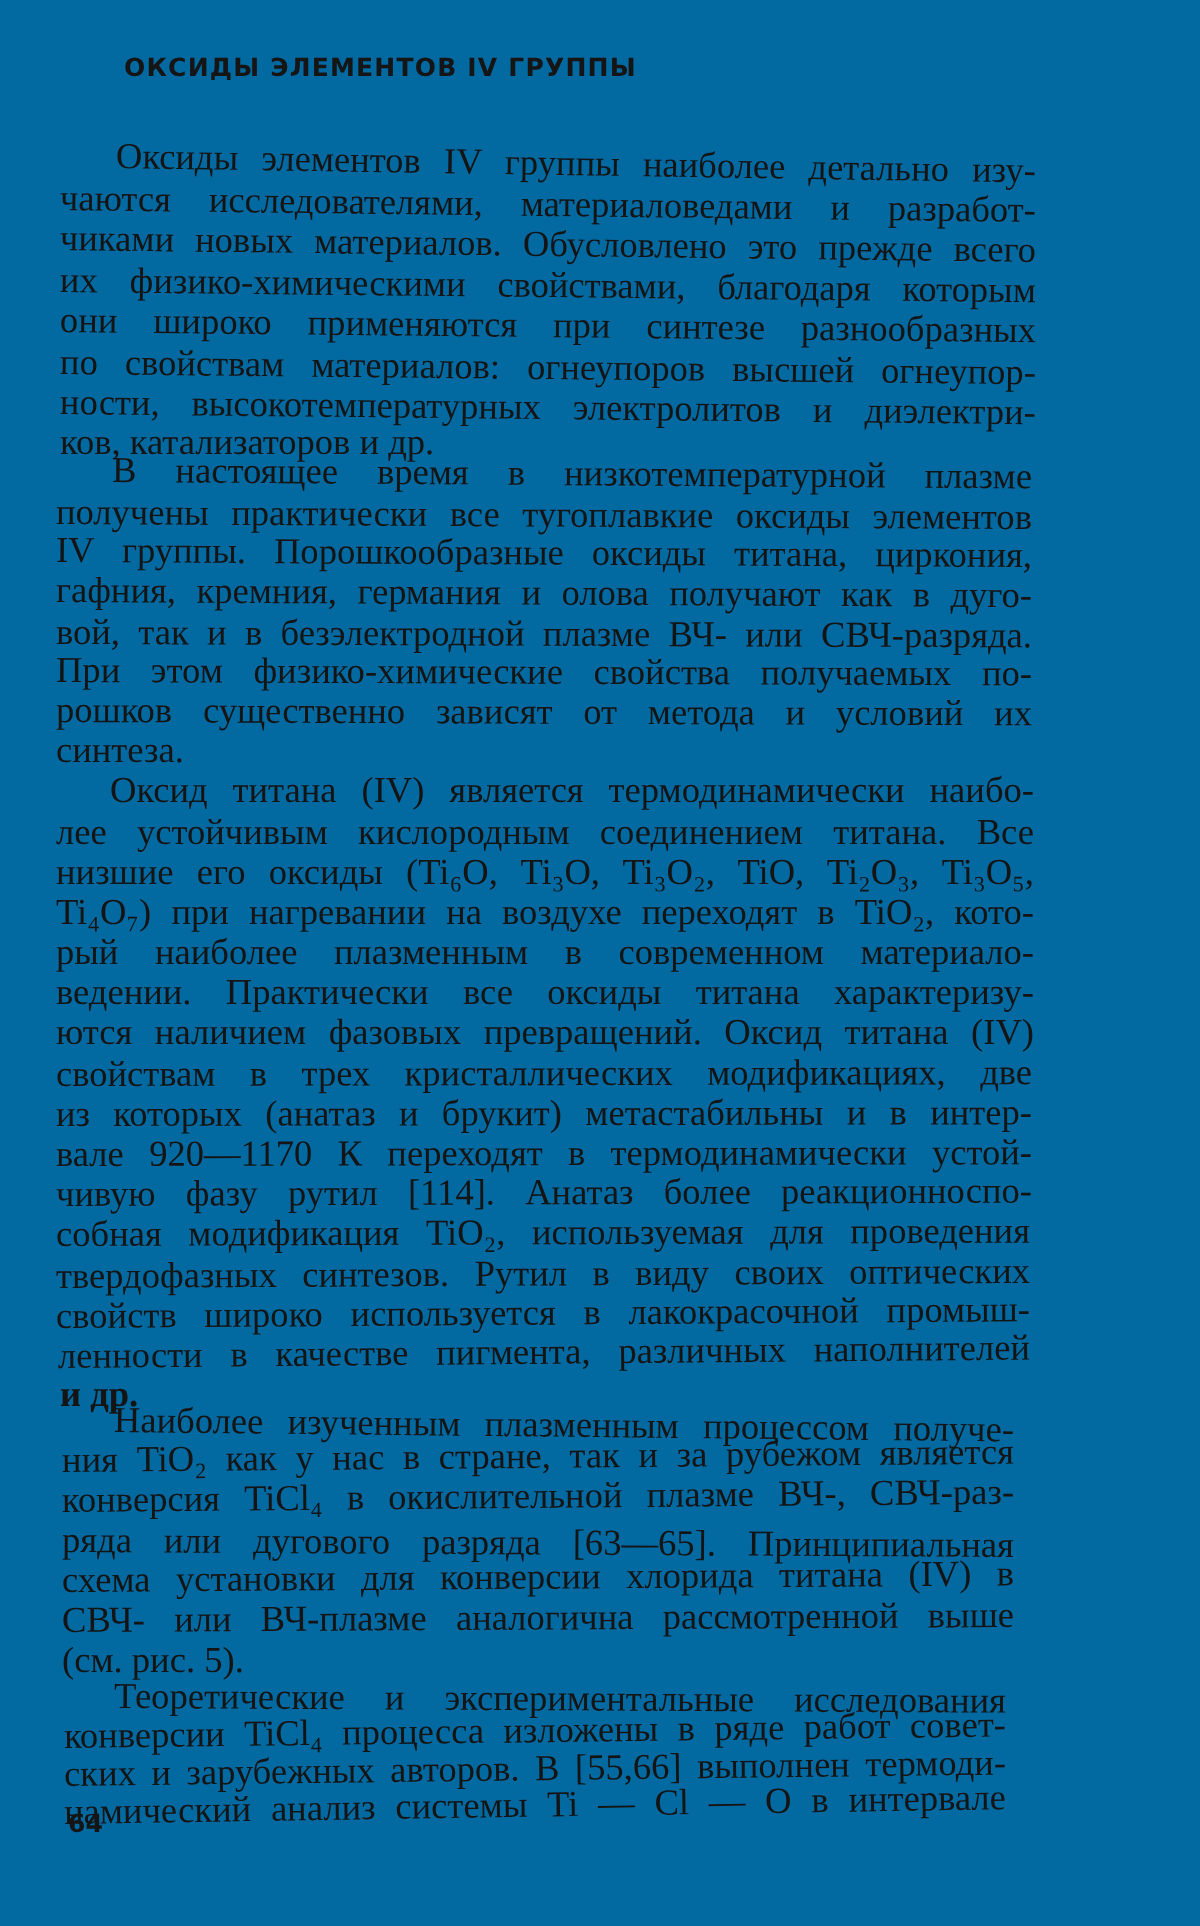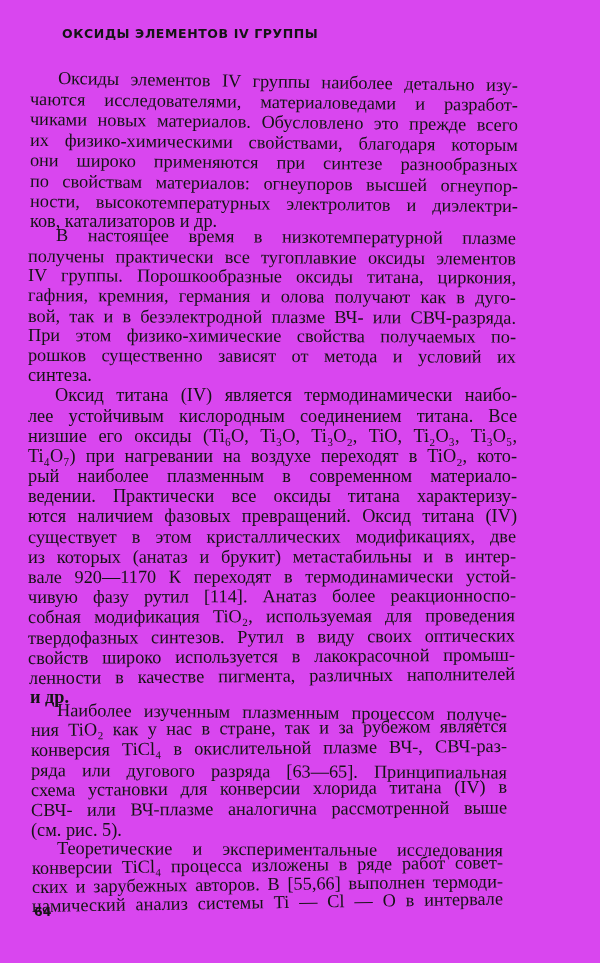--- a/index.html
+++ b/index.html
@@ -11,21 +11,21 @@
     width: 600px;
     height: 963px;
     position: relative;
     overflow: hidden;
     color: #111111;
   }
   .page {
     position: absolute;
     left: 0; top: 0;
     width: 600px; height: 963px;
-    background: #d946ef;
+    background: #0369a1;
   }
   .running-head {
     position: absolute;
     left: 62px;
     top: 26px;
     font-family: "DejaVu Sans", sans-serif;
     font-weight: bold;
     font-size: 12.5px;
     letter-spacing: 0.6px;
     color: #151515;
@@ -89,21 +89,21 @@
   </div>
 
   <div>
     <div class="line" style="left:55px;top:385px;width:462px;"><span class="bold">Оксид титана</span><span> (IV) является термодинамически наибо-</span></div>
     <div class="line" style="left:28px;top:406px;width:489px;">лее устойчивым кислородным соединением титана. Все</div>
     <div class="line" style="left:28px;top:426px;width:489px;">низшие его оксиды (Ti₆O, Ti₃O, Ti₃O₂, TiO, Ti₂O₃, Ti₃O₅,</div>
     <div class="line" style="left:28px;top:446px;width:489px;">Ti₄O₇) при нагревании на воздухе переходят в TiO₂, кото-</div>
     <div class="line" style="left:28px;top:466px;width:489px;">рый наиболее плазменным в современном материало-</div>
     <div class="line" style="left:28px;top:486px;width:489px;">ведении. Практически все оксиды титана характеризу-</div>
     <div class="line" style="left:28px;top:506px;width:489px;">ются наличием фазовых превращений. Оксид титана (IV)</div>
-    <div class="line" style="left:28px;top:527px;width:488px;transform:rotate(-0.1deg);">существует в этом кристаллических модификациях, две</div>
+    <div class="line" style="left:28px;top:527px;width:488px;transform:rotate(-0.1deg);">свойствам в трех кристаллических модификациях, две</div>
     <div class="line" style="left:28px;top:547px;width:488px;transform:rotate(-0.1deg);">из которых (анатаз и брукит) метастабильны и в интер-</div>
     <div class="line" style="left:28px;top:567px;width:488px;transform:rotate(-0.1deg);">вале 920—1170 К переходят в термодинамически устой-</div>
     <div class="line" style="left:28px;top:587px;width:488px;transform:rotate(-0.2deg);">чивую фазу рутил [114]. Анатаз более реакционноспо-</div>
     <div class="line" style="left:28px;top:607px;width:487px;transform:rotate(-0.2deg);">собная модификация TiO₂, используемая для проведения</div>
     <div class="line" style="left:28px;top:628px;width:487px;transform:rotate(-0.3deg);">твердофазных синтезов. Рутил в виду своих оптических</div>
     <div class="line" style="left:28px;top:648px;width:487px;transform:rotate(-0.4deg);">свойств широко используется в лакокрасочной промыш-</div>
     <div class="line" style="left:29px;top:668px;width:486px;transform:rotate(-0.5deg);">ленности в качестве пигмента, различных наполнителей</div>
     <div class="line last" style="left:30px;top:687px;width:486px;font-weight:bold;">и др.</div>
   </div>
 

